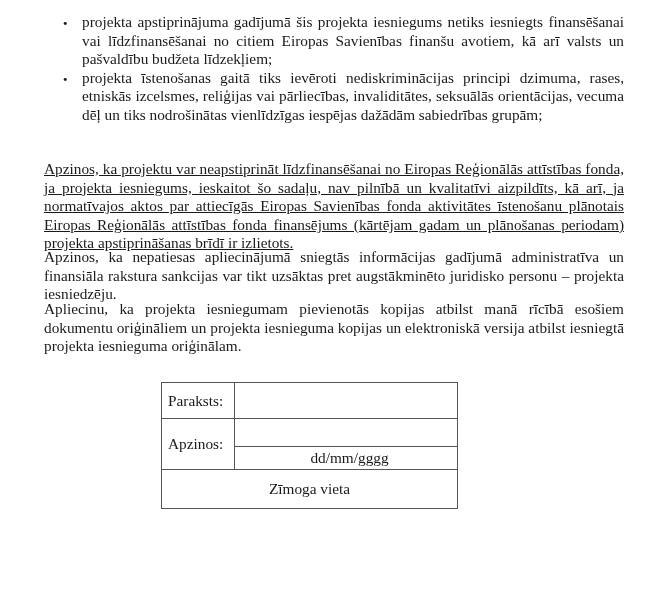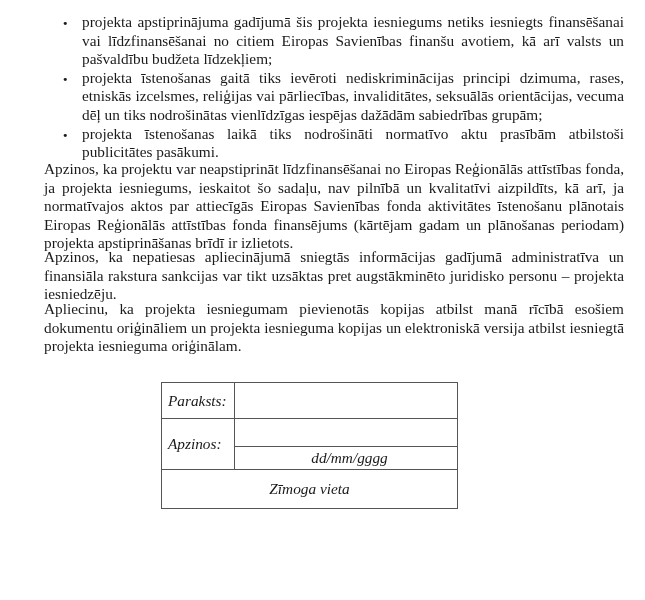--- a/index.html
+++ b/index.html
@@ -4,40 +4,39 @@
 <style>
   html, body { margin: 0; padding: 0; background: #ffffff; }
   body { width: 645px; height: 600px; overflow: hidden; position: relative;
          font-family: "Liberation Serif", serif; color: #1a1a1a; font-size: 15.3px; }
   .page { position: absolute; left: 0; top: 0; width: 645px; height: 600px; margin-top: 9px; }
   .bullets { position: absolute; left: 62px; top: 4px; width: 562px; margin: 0; padding: 0; list-style: none; }
   .bullets li { position: relative; padding-left: 20px; line-height: 18.6px; text-align: justify; margin: 0 0 0 0; }
   .bullets li .dot { position: absolute; left: 0; top: 0; width: 14px; }
   .bullets li .dot::before { content: "\2022"; font-family: "DejaVu Sans", sans-serif; font-size: 11px; }
   .para { position: absolute; left: 44px; width: 580px; margin: 0; line-height: 18.6px; text-align: justify; }
-  .p1 { top: 151px; }
+  .p1 { top: 151px; text-decoration: underline; }
   .p2 { top: 239px; }
   .p3 { top: 291px; }
   .p4 { top: 536px; }
-  table.sig { position: absolute; left: 161px; top: 373px; width: 297px; border-collapse: collapse; font-style: italic; }
+  table.sig { position: absolute; left: 161px; top: 373px; width: 297px; border-collapse: collapse; }
   table.sig td { border: 1px solid #555; padding: 0 6px; vertical-align: middle; }
   .c-label { width: 60px; }
   .r1 td { height: 35px; }
   .r2a td.val { height: 27px; }
   .r2b td.val { height: 22px; text-align: center; padding-left: 13px; }
   .r3 td { height: 38px; text-align: center; }
 </style>
 </head>
 <body>
 
 <div class="page">
   <ul class="bullets">
     <li><span class="dot"></span><span>projekta apstiprinājuma gadījumā šis projekta iesniegums netiks iesniegts finansēšanai vai līdzfinansēšanai no citiem Eiropas Savienības finanšu avotiem, kā arī valsts un pašvaldību budžeta līdzekļiem;</span></li>
     <li><span class="dot"></span><span>projekta īstenošanas gaitā tiks ievēroti nediskriminācijas principi dzimuma, rases, etniskās izcelsmes, reliģijas vai pārliecības, invaliditātes, seksuālās orientācijas, vecuma dēļ un tiks nodrošinātas vienlīdzīgas iespējas dažādām sabiedrības grupām;</span></li>
-    <li><span class="dot"></span><span>projekta īstenošanas laikā tiks nodrošināti normatīvo aktu prasībām atbilstoši publicitātes pasākumi.</span></li>
   </ul>
 
   <p class="para p1">Apzinos, ka projektu var neapstiprināt līdzfinansēšanai no Eiropas Reģionālās attīstības fonda, ja projekta iesniegums, ieskaitot šo sadaļu, nav pilnībā un kvalitatīvi aizpildīts, kā arī, ja normatīvajos aktos par attiecīgās Eiropas Savienības fonda aktivitātes īstenošanu plānotais Eiropas Reģionālās attīstības fonda finansējums (kārtējam gadam un plānošanas periodam) projekta apstiprināšanas brīdī ir izlietots.</p>
   <p class="para p2">Apzinos, ka nepatiesas apliecinājumā sniegtās informācijas gadījumā administratīva un finansiāla rakstura sankcijas var tikt uzsāktas pret augstākminēto juridisko personu – projekta iesniedzēju.</p>
   <p class="para p3">Apliecinu, ka projekta iesniegumam pievienotās kopijas atbilst manā rīcībā esošiem dokumentu oriģināliem un projekta iesnieguma kopijas un elektroniskā versija atbilst iesniegtā projekta iesnieguma oriģinālam.</p>
 
   <table class="sig">
     <tbody>
         <tr class="r1">
       <td class="c-label">Paraksts:</td>

